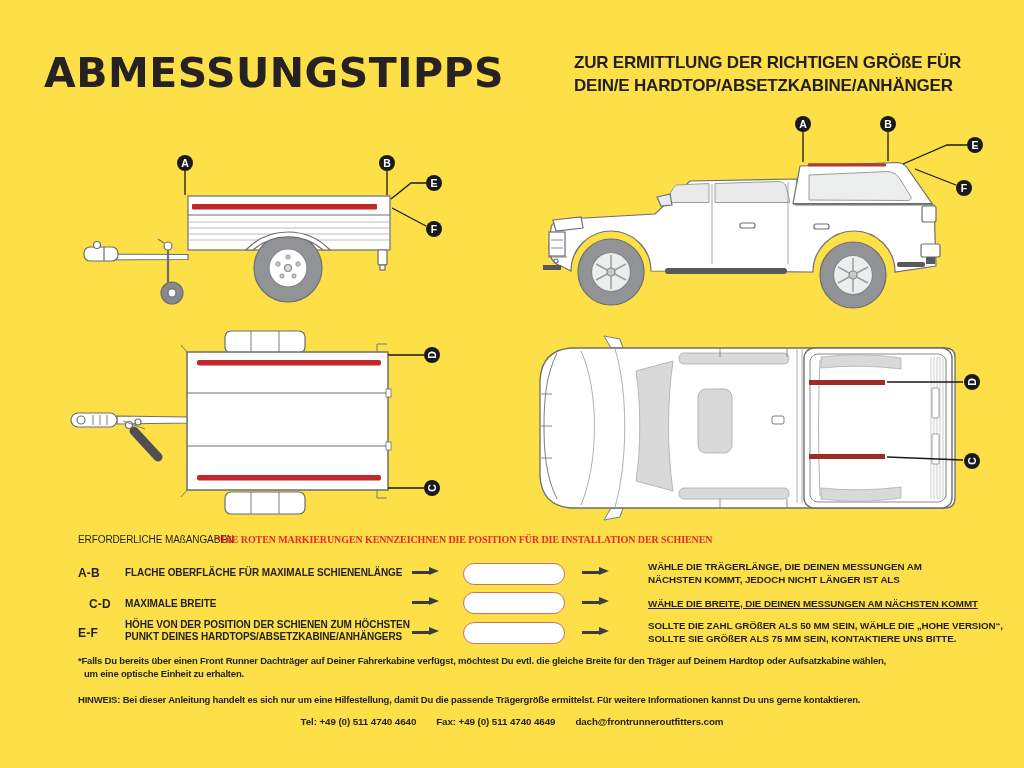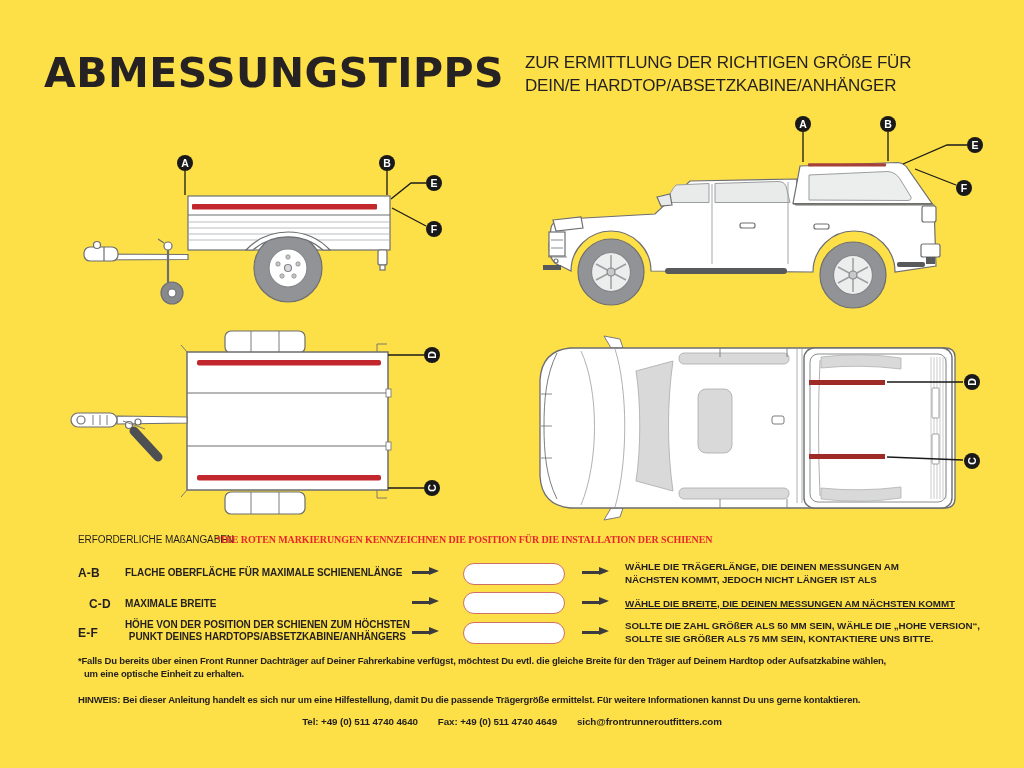--- a/index.html
+++ b/index.html
@@ -1,27 +1,27 @@
 <!DOCTYPE html>
 <html><head>
 <meta charset="utf-8">
 <style>
   html,body{margin:0;padding:0;background:#fff;}
   .page{position:relative;width:1024px;height:768px;background:#fde047;overflow:hidden;
         font-family:"Liberation Sans",sans-serif;color:#231f20;}
   .abs{position:absolute;}
   .title{left:44px;top:50px;font-family:"DejaVu Sans",sans-serif;font-weight:900;
          font-size:41px;line-height:46px;letter-spacing:.5px;white-space:nowrap;color:#262224;}
-  .subtitle{left:525px;top:51px;font-weight:400;font-size:17px;line-height:23px;
+  .subtitle{left:574px;top:51px;font-weight:700;font-size:17px;line-height:23px;
             letter-spacing:-.2px;white-space:nowrap;}
   .sec-heading{left:78px;top:534px;font-weight:400;font-size:10px;letter-spacing:-.1px;white-space:nowrap;}
   .sec-rednote{left:216px;top:534px;font-weight:700;font-size:10px;letter-spacing:-.1px;color:#e8262c;white-space:nowrap;font-family:Liberation Serif, serif;}
   .row-label{font-weight:700;font-size:12px;letter-spacing:.2px;white-space:nowrap;}
   .row-desc{font-weight:700;font-size:10px;line-height:12px;letter-spacing:-.1px;white-space:nowrap;}
-  .row-right{font-weight:700;font-size:9.8px;line-height:13px;letter-spacing:-.1px;white-space:nowrap;}
+  .row-right{font-weight:700;font-size:9.8px;line-height:13px;letter-spacing:-.1px;white-space:nowrap;margin-left:23px;}
   .pill{position:absolute;width:100px;height:20px;border:1.4px solid #cf7068;border-radius:11px;background:#fff;}
   .arrow{position:absolute;width:17px;height:2.6px;background:#3c3c3e;}
   .arrow::after{content:"";position:absolute;left:17px;top:-3.6px;width:0;height:0;
                 border-left:10px solid #3c3c3e;border-top:4.9px solid transparent;border-bottom:4.9px solid transparent;}
   .footnote{font-weight:700;font-size:9.5px;letter-spacing:-.2px;white-space:nowrap;}
   .contact-row{left:0;top:716px;width:1024px;display:flex;justify-content:center;gap:20px;}
   .contact-item{font-weight:700;font-size:9.8px;letter-spacing:-.1px;white-space:nowrap;}
   svg{position:absolute;overflow:visible;}
   svg text.lbl{font-family:"Liberation Sans",sans-serif;font-weight:700;font-size:10.5px;fill:#fff;}
 </style>
@@ -223,35 +223,35 @@
   </div>
 
   <div class="abs row-label" style="left:64px;top:597px;margin-left:25px;">C-D</div>
   <div class="abs row-desc" style="left:125px;top:598px;">MAXIMALE BREITE</div>
   <span class="arrow" style="left:412px;top:601px;"></span>
   <div class="pill" style="left:463px;top:592px;"></div>
   <span class="arrow" style="left:582px;top:601px;"></span>
   <div class="abs row-right" style="left:625px;top:597px;text-decoration:underline;">WÄHLE DIE BREITE, DIE DEINEN MESSUNGEN AM NÄCHSTEN KOMMT</div>
 
   <div class="abs row-label" style="left:78px;top:626px;">E-F</div>
-  <div class="abs row-desc" style="left:125px;top:619px;text-align:center;">
+  <div class="abs row-desc" style="left:125px;top:619px;">
     <div>HÖHE VON DER POSITION DER SCHIENEN ZUM HÖCHSTEN</div>
     <div>PUNKT DEINES HARDTOPS/ABSETZKABINE/ANHÄNGERS</div>
   </div>
   <span class="arrow" style="left:412px;top:631px;"></span>
   <div class="pill" style="left:463px;top:622px;"></div>
   <span class="arrow" style="left:582px;top:631px;"></span>
   <div class="abs row-right" style="left:625px;top:619px;">
     <div>SOLLTE DIE ZAHL GRÖßER ALS 50 MM SEIN, WÄHLE DIE „HOHE VERSION“,</div>
     <div>SOLLTE SIE GRÖßER ALS 75 MM SEIN, KONTAKTIERE UNS BITTE.</div>
   </div>
 
   <div class="abs footnote" style="left:78px;top:655px;">*Falls Du bereits über einen Front Runner Dachträger auf Deiner Fahrerkabine verfügst, möchtest Du evtl. die gleiche Breite für den Träger auf Deinem Hardtop oder Aufsatzkabine wählen,</div>
   <div class="abs footnote" style="left:84px;top:668px;">um eine optische Einheit zu erhalten.</div>
   <div class="abs footnote" style="left:78px;top:694px;">HINWEIS: Bei dieser Anleitung handelt es sich nur um eine Hilfestellung, damit Du die passende Trägergröße ermittelst. Für weitere Informationen kannst Du uns gerne kontaktieren.</div>
 
   <div class="abs contact-row">
     <span class="contact-item">Tel: +49 (0) 511 4740 4640</span>
     <span class="contact-item">Fax: +49 (0) 511 4740 4649</span>
-    <span class="contact-item">sich@frontrunneroutfitters.com</span>
+    <span class="contact-item">dach@frontrunneroutfitters.com</span>
   </div>
 
 </div>
 
 </body></html>

